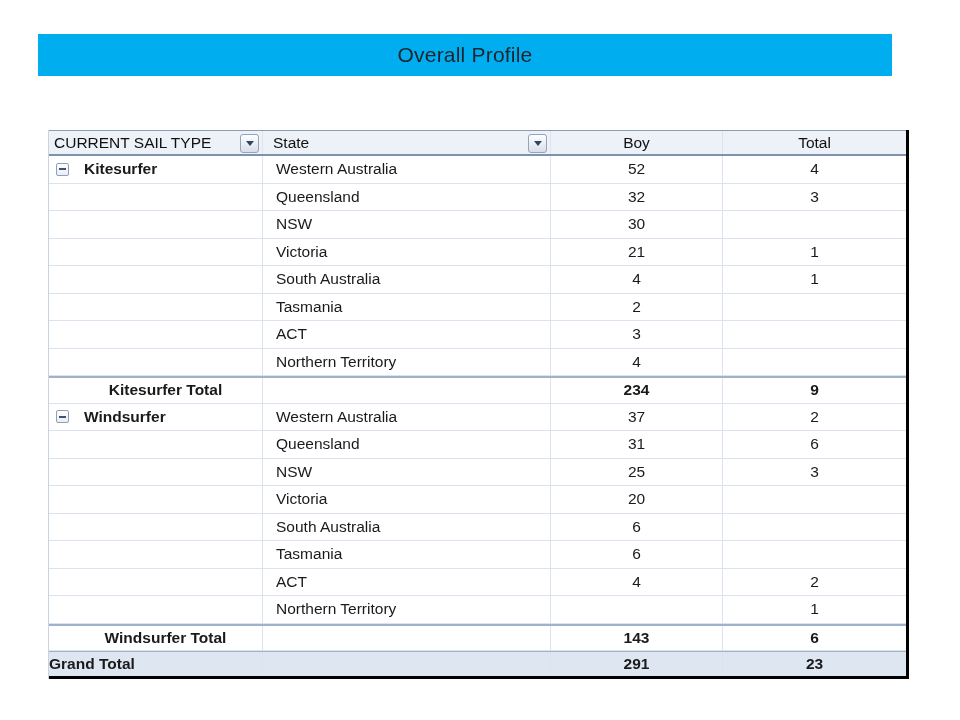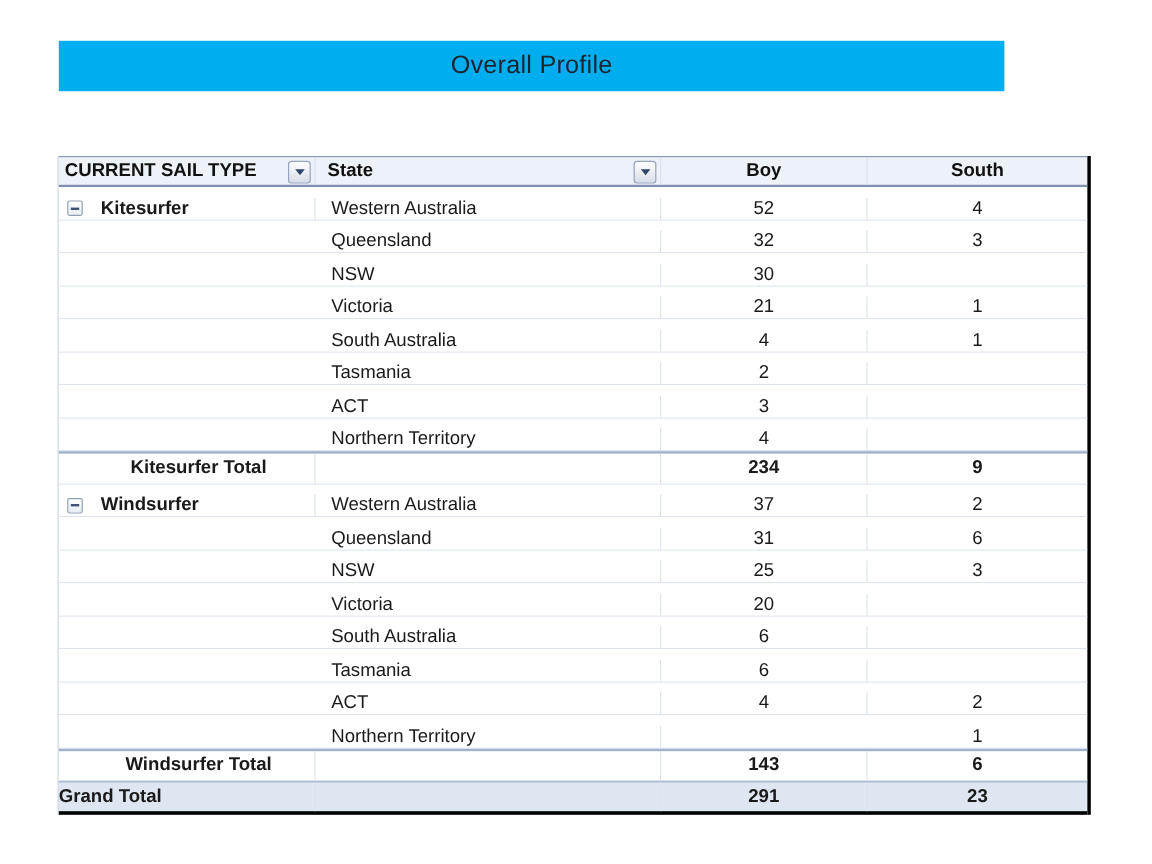--- a/index.html
+++ b/index.html
@@ -3,21 +3,21 @@
 <meta charset="utf-8">
 <style>
   html,body{margin:0;padding:0;background:#fff;}
   body{
     width:960px;height:720px;position:relative;overflow:hidden;
     font-family:"Liberation Sans",sans-serif;color:#1a1a1a;
     -webkit-font-smoothing:antialiased;
   }
   
   .banner{
-    position:absolute;left:49px;top:34px;width:788px;height:42px;
+    position:absolute;left:38px;top:34px;width:854px;height:42px;
     background:var(--banner-bg,#00AEEF);
     display:flex;align-items:center;justify-content:center;
   }
   .banner-title{
     font-size:21px;color:var(--banner-text,#1C2430);letter-spacing:.2px;
   }
   
   .pivot{
     position:absolute;left:48px;top:130px;width:861px;
     box-sizing:border-box;
@@ -34,25 +34,25 @@
   .c1{width:214px;padding-left:7px;}
   .c2{width:288px;padding-left:13px;}
   .c3{width:172px;justify-content:center;padding-left:0;}
   .c4{flex:1;justify-content:center;border-right:none;padding-left:0;}
   
   .header-row{
     height:26px;background:var(--header-bg,#EDF1F8);
     border-top:1px solid #8A9BB5;
     border-bottom:2px solid var(--header-border,#7E92AE);
   }
-  .header-row .cell{font-weight:bold;position:relative;color:#111;}
+  .header-row .cell{font-weight:normal;position:relative;color:#111;}
   .header-row .c1{padding-left:5px;}
   .header-row .c2{padding-left:10px;}
   
-  .data-row{height:27.5px;border-bottom:1px solid var(--grid-line,#DCE3EE);background:#fff;align-items:flex-end;}
+  .data-row{height:27.5px;border-bottom:1px solid var(--grid-line,#DCE3EE);background:#fff;}
   .subtotal{
     height:27.5px;border-top:2px solid var(--section-line,#9FB1CB);
     border-bottom:1px solid var(--grid-line,#DCE3EE);
     background:#fff;font-weight:bold;
   }
   .subtotal .c1{padding-left:20px;}
   .subtotal .cell{font-weight:bold;justify-content:center;}
   .grand{
     height:27.5px;background:var(--grand-row-bg,#DEE6F2);
     border-top:1px solid var(--section-line,#9FB1CB);
@@ -102,21 +102,21 @@
     <div class="cell c2">
       <span>State</span>
       <span class="filter-btn">
         <span class="tri-down"></span>
       </span>
     </div>
     <div class="cell c3">
       <span>Boy</span>
     </div>
     <div class="cell c4">
-      <span>South</span>
+      <span>Total</span>
     </div>
   </div>
   <div id="rows-host">
       <div class="trow data-row">
         <div class="cell c1">
           <span class="collapse-btn">
             <span class="minus-bar"></span>
           </span>
           <span class="bold">Kitesurfer</span>
         </div>

